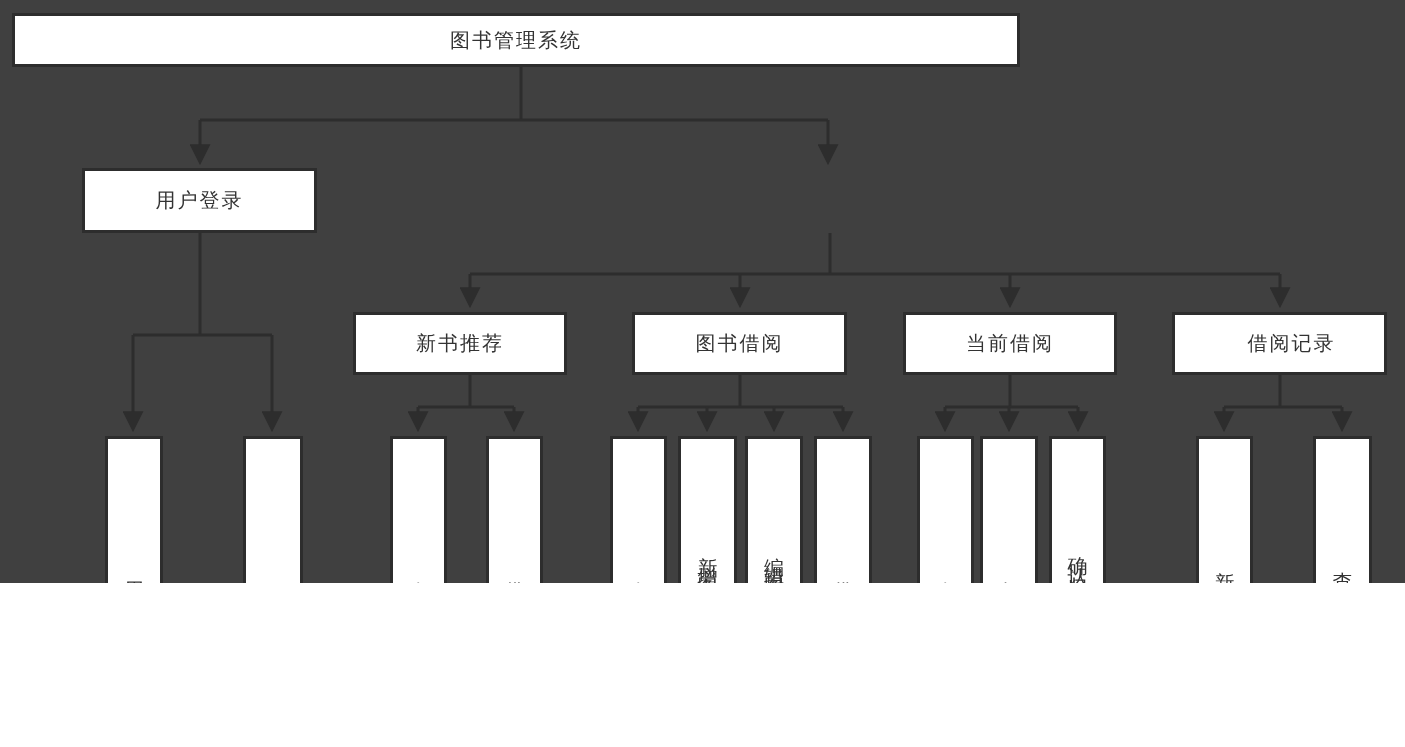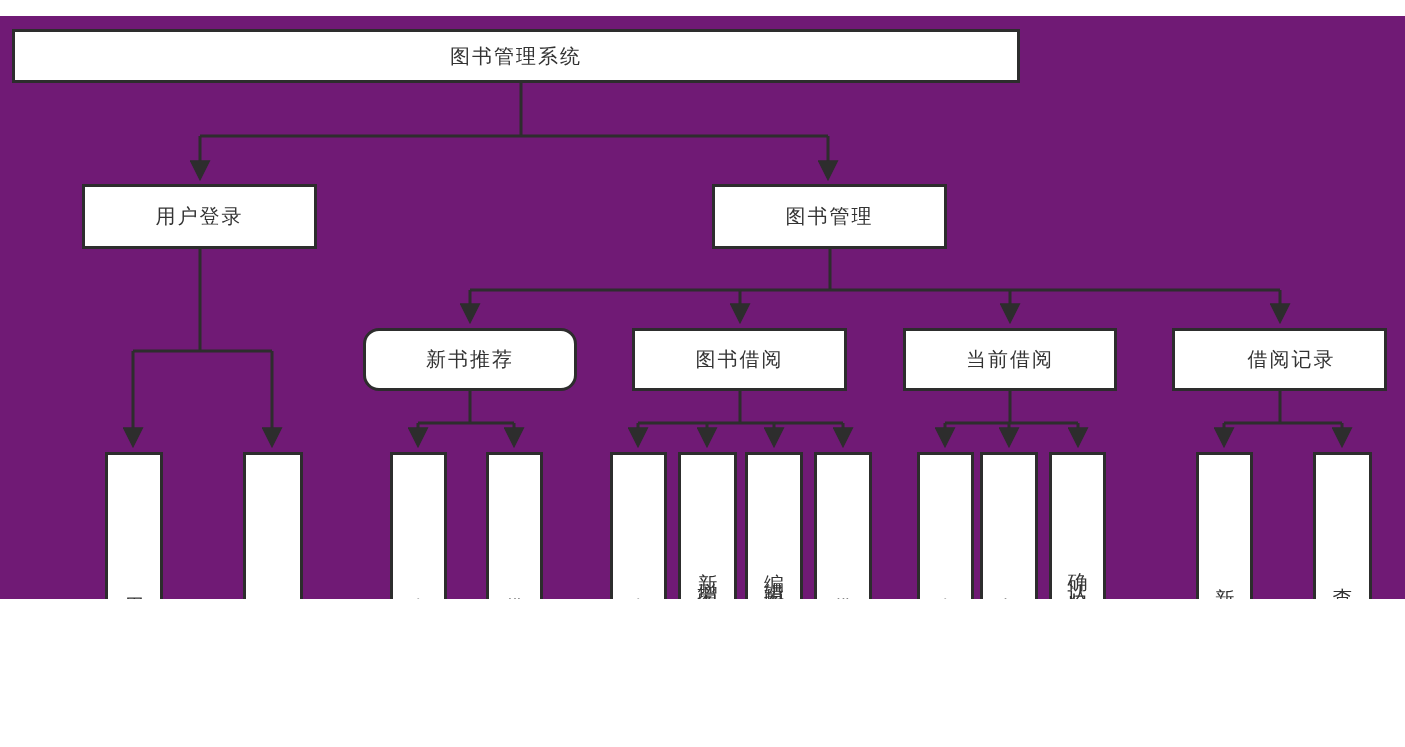--- a/index.html
+++ b/index.html
@@ -1,24 +1,23 @@
 <!DOCTYPE html>
 <html><head>
 <meta charset="utf-8">
 <style>
   html, body { margin: 0; padding: 0; background: #ffffff; }
   .canvas {
     position: relative;
     width: 1405px;
     height: 583px;
-    background: #701a75;
+    background: #404040;
     overflow: hidden;
     font-family: "Liberation Sans", sans-serif;
     color: #333333;
-    margin-top: 16px;
   }
   .wires {
     position: absolute;
     left: 0; top: 0;
     width: 1405px; height: 747px;
   }
   .node {
     position: absolute;
     box-sizing: border-box;
     border: 3px solid #2d2d2d;
@@ -104,23 +103,22 @@
 
       <path d="M1224 407 H1342"></path>
       <path d="M1224 407 V428" marker-end="url(#arrow)"></path>
       <path d="M1342 407 V428" marker-end="url(#arrow)"></path>
     </g>
   </svg>
 
   <div class="node h-node" style="left:12px; top:13px; width:1008px; height:54px;">图书管理系统</div>
 
   <div class="node h-node" style="left:82px; top:168px; width:235px; height:65px;">用户登录</div>
-  <div class="node h-node" style="left:712px; top:168px; width:235px; height:65px;">图书管理</div>
 
-  <div class="node h-node" style="left:363px; top:312px; width:214px; height:63px;border-radius:16px;">新书推荐</div>
+  <div class="node h-node" style="left:353px; top:312px; width:214px; height:63px;">新书推荐</div>
   <div class="node h-node" style="left:903px; top:312px; width:214px; height:63px;">当前借阅</div>
   <div class="node h-node" style="left:632px; top:312px; width:215px; height:63px;">图书借阅</div>
   <div class="node h-node" style="left:1172px; top:312px; width:215px; height:63px;padding-left:24px;">借阅记录</div>
 
   <div class="node v-node" style="left:105px; top:436px; width:58px; height:300px;">
     <span>用户登录</span>
   </div>
   <div class="node v-node" style="left:243px; top:436px; width:60px; height:300px;">
     <span>注销登录</span>
   </div>

